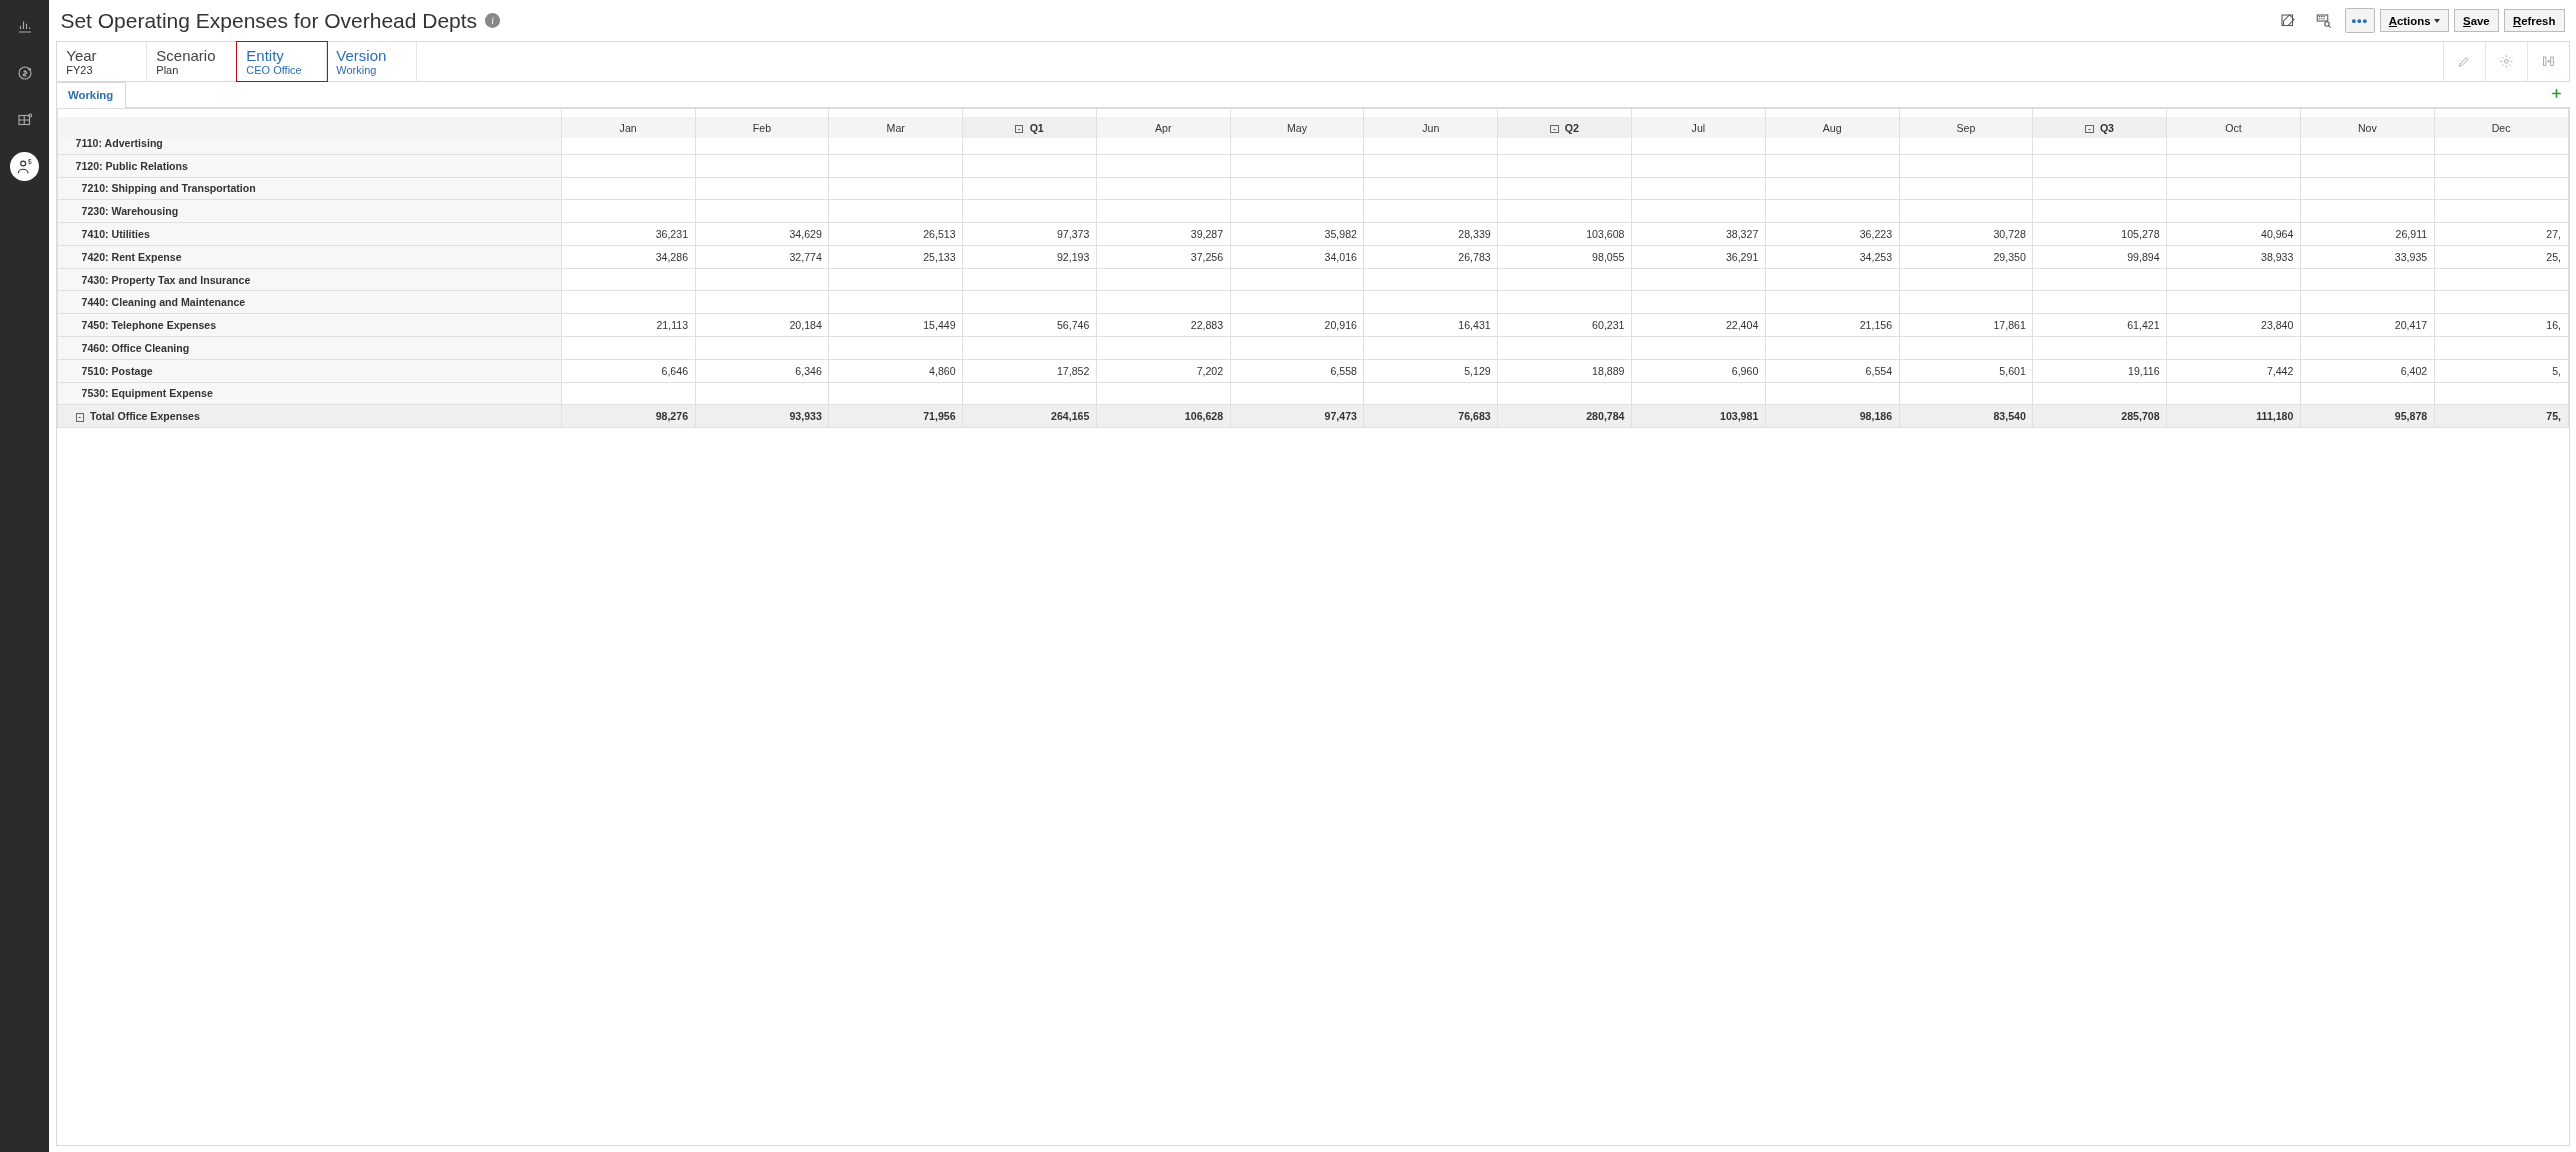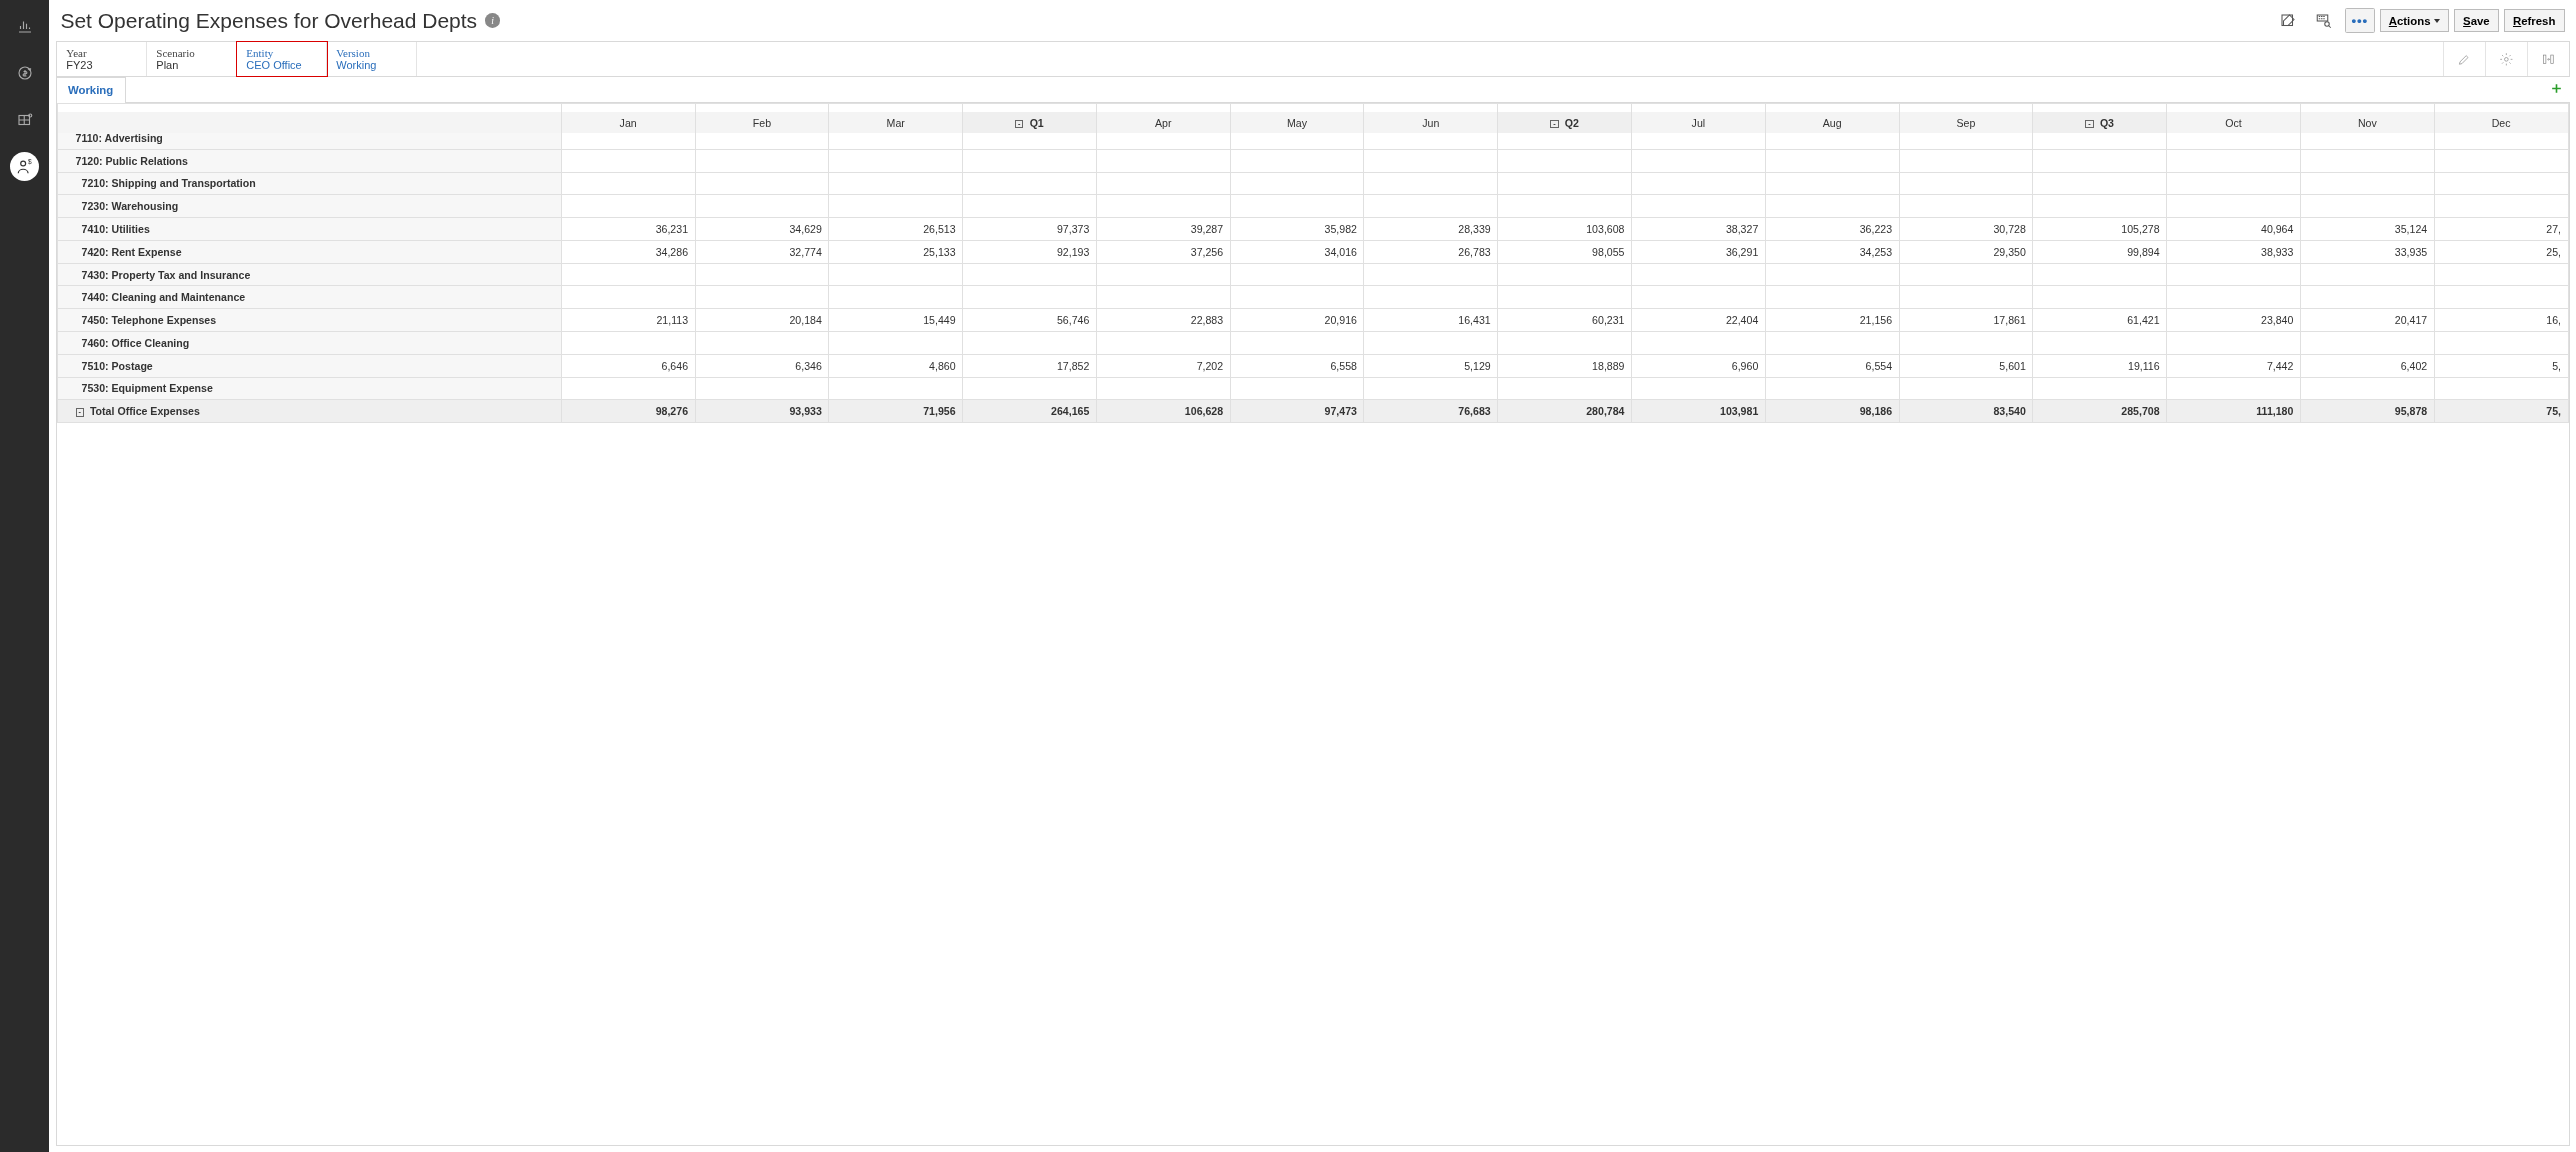--- a/index.html
+++ b/index.html
@@ -25,21 +25,21 @@
 .hdr-btn svg { stroke: #555; fill: none; stroke-width: 1.4; }
 .hdr-btn.boxed { border: 0.8px solid #bbb; background: #f4f4f4; border-radius: 1.6px; }
 .hdr-btn.text { border: 0.8px solid #bbb; background: #f4f4f4; font-size: 11.4px; font-weight: bold; padding: 4.9px 8.2px; }
 .hdr-btn .caret { border-left: 3.3px solid transparent; border-right: 3.3px solid transparent; border-top: 4.1px solid #333; margin-left: 3.3px; }
 .dots { color: #2a6ebb; font-weight: bold; letter-spacing: 0.8px; }
 .u { text-decoration: underline; }
 
 
 .pov-wrap { display: flex; align-items: stretch; border: 0.8px solid #d9d9d9; margin: 0 6.5px; }
 .pov-cell { padding: 4.9px 14.7px 4.9px 9.8px; border-right: 0.8px solid #e4e4e4; min-width: 90px; cursor: pointer; }
-.pov-cell .lbl { font-size: 11px; color: #444; font-family: Liberation Serif, serif; }
+.pov-cell .lbl { font-size: 15px; color: #444; }
 .pov-cell .val { font-size: 11px; color: #333; }
 .pov-cell.link .lbl { color: #2a6ebb; }
 .pov-cell.link .val { color: #2a6ebb; }
 .pov-cell.highlighted { outline: 1.6px solid #d90000; outline-offset: -0.8px; }
 .pov-spacer { flex: 1; }
 .pov-tool { width: 42px; display: flex; align-items: center; justify-content: center; border-left: 0.8px solid #e4e4e4; cursor: pointer; }
 .pov-tool svg { stroke: #777; fill: none; }
 
 
 .subtab-row { display: flex; align-items: center; justify-content: space-between; margin: 0 6.5px; border-bottom: 0.8px solid #d9d9d9; }
@@ -275,21 +275,21 @@
             <td class="num">97,373</td>
             <td class="num">39,287</td>
             <td class="num">35,982</td>
             <td class="num">28,339</td>
             <td class="num">103,608</td>
             <td class="num">38,327</td>
             <td class="num">36,223</td>
             <td class="num">30,728</td>
             <td class="num">105,278</td>
             <td class="num">40,964</td>
-            <td class="num">35,124</td>
+            <td class="num">26,911</td>
             <td class="num">27,</td>
           </tr>
           <tr>
             <td class="rowhdr indent2">7420: Rent Expense</td>
             <td class="num">34,286</td>
             <td class="num">32,774</td>
             <td class="num">25,133</td>
             <td class="num">92,193</td>
             <td class="num">37,256</td>
             <td class="num">34,016</td>

